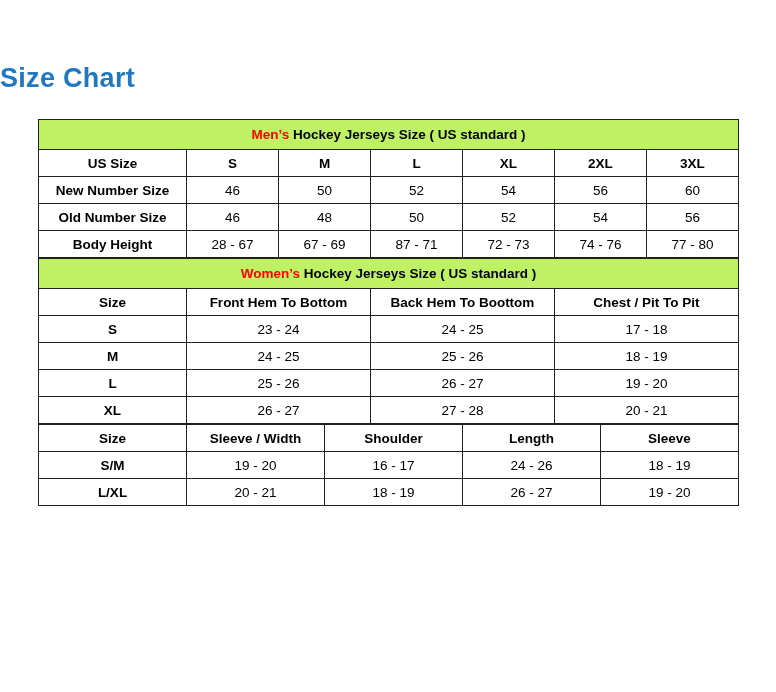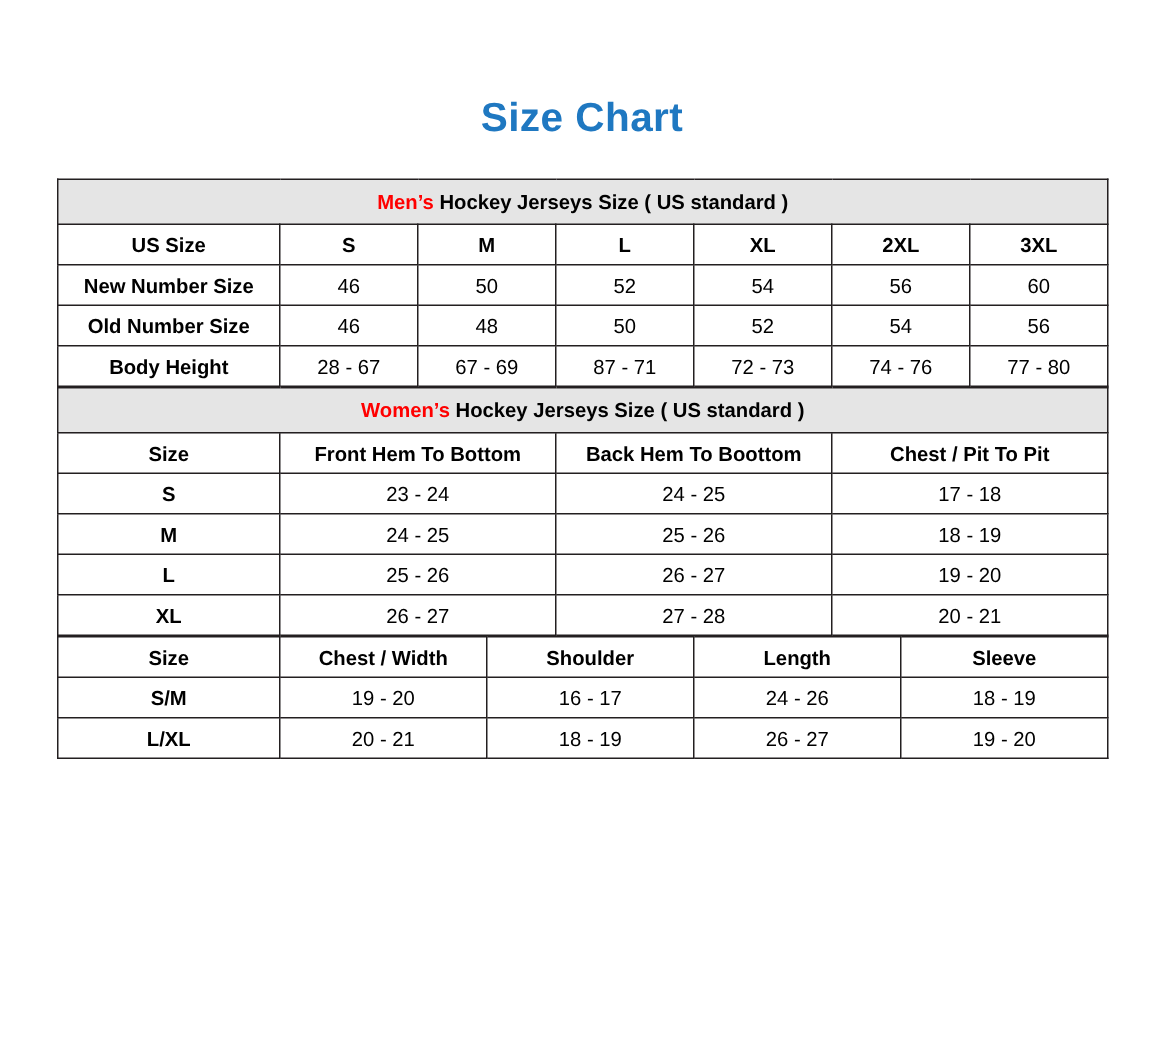--- a/index.html
+++ b/index.html
@@ -14,21 +14,21 @@
     color: #000000;
     overflow: hidden;
   }
   .page {
     width: 776px;
     height: 692px;
     position: relative;
     box-sizing: border-box;
   }
   .title {
-    text-align: center;
+    text-align: left;
     color: #1f78c1;
     font-size: 27px;
     font-weight: bold;
     letter-spacing: 0.3px;
     padding-top: 63px;
     padding-bottom: 0;
     margin: 0;
   }
   .charts {
     margin: 25px 38px 0 38px;
@@ -42,21 +42,21 @@
   table.sizetable td {
     border: 1px solid #231f20;
     text-align: center;
     vertical-align: middle;
     font-size: 13.5px;
     height: 27px;
     padding: 0 2px;
     box-sizing: border-box;
   }
   .banner {
-    background: #e5e5e5;
+    background: #bef264;
     font-weight: bold;
     font-size: 15px;
     height: 30px !important;
   }
   .banner .accent {
     color: #ff0000;
   }
   .hdr {
     font-weight: bold;
   }
@@ -176,21 +176,21 @@
       <colgroup>
         <col style="width:148px">
           <col style="width:138px">
           <col style="width:138px">
           <col style="width:138px">
           <col style="width:138px">
       </colgroup>
       <tbody>
         <tr>
           <td class="hdr">Size</td>
-          <td class="hdr">Chest / Width</td>
+          <td class="hdr">Sleeve / Width</td>
           <td class="hdr">Shoulder</td>
           <td class="hdr">Length</td>
           <td class="hdr">Sleeve</td>
         </tr>
         <tr>
           <td class="boldcell">S/M</td>
           <td>19 - 20</td>
           <td>16 - 17</td>
           <td>24 - 26</td>
           <td>18 - 19</td>

